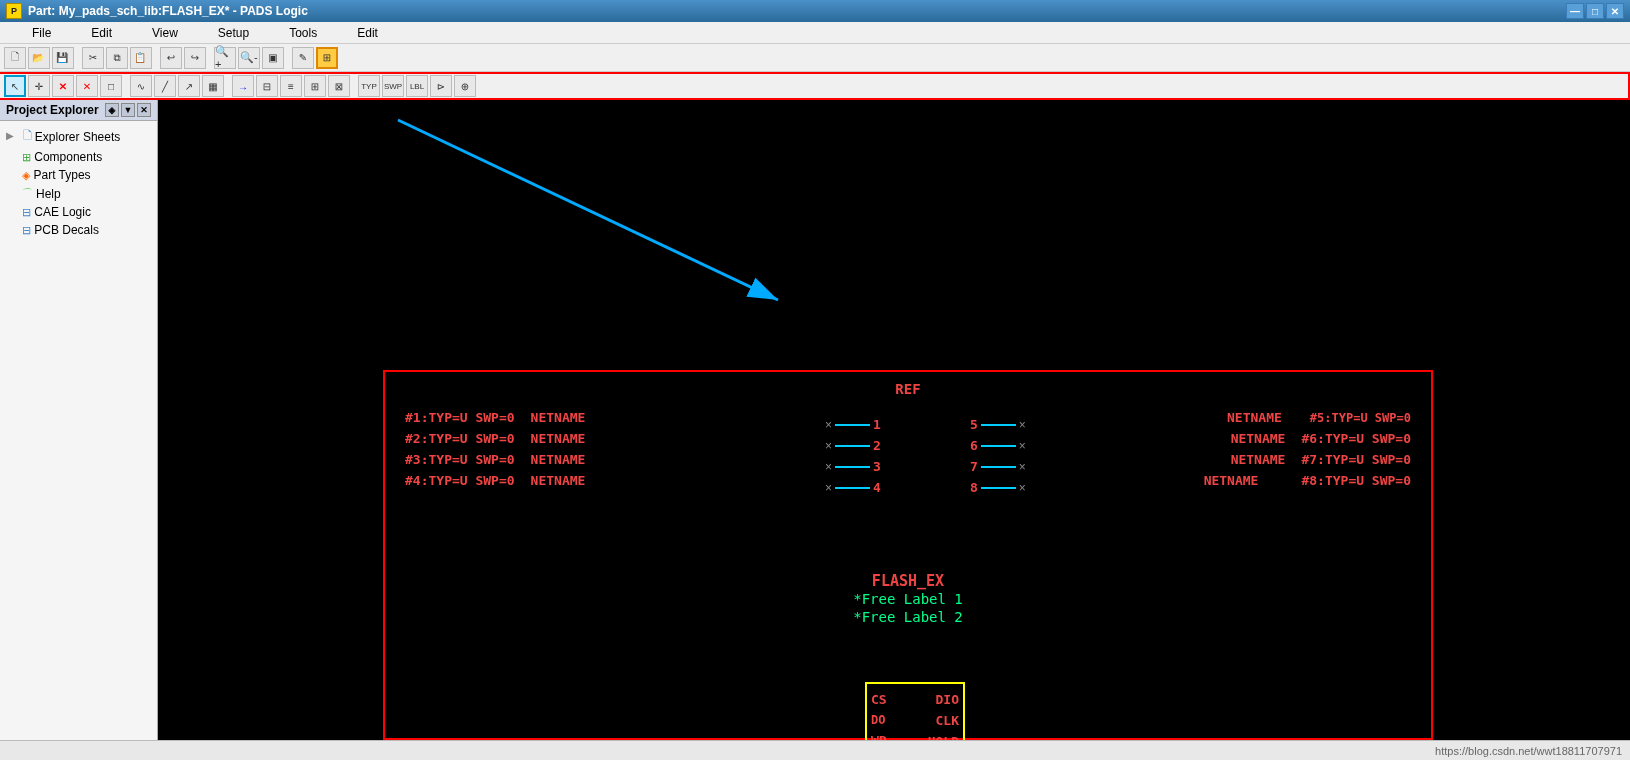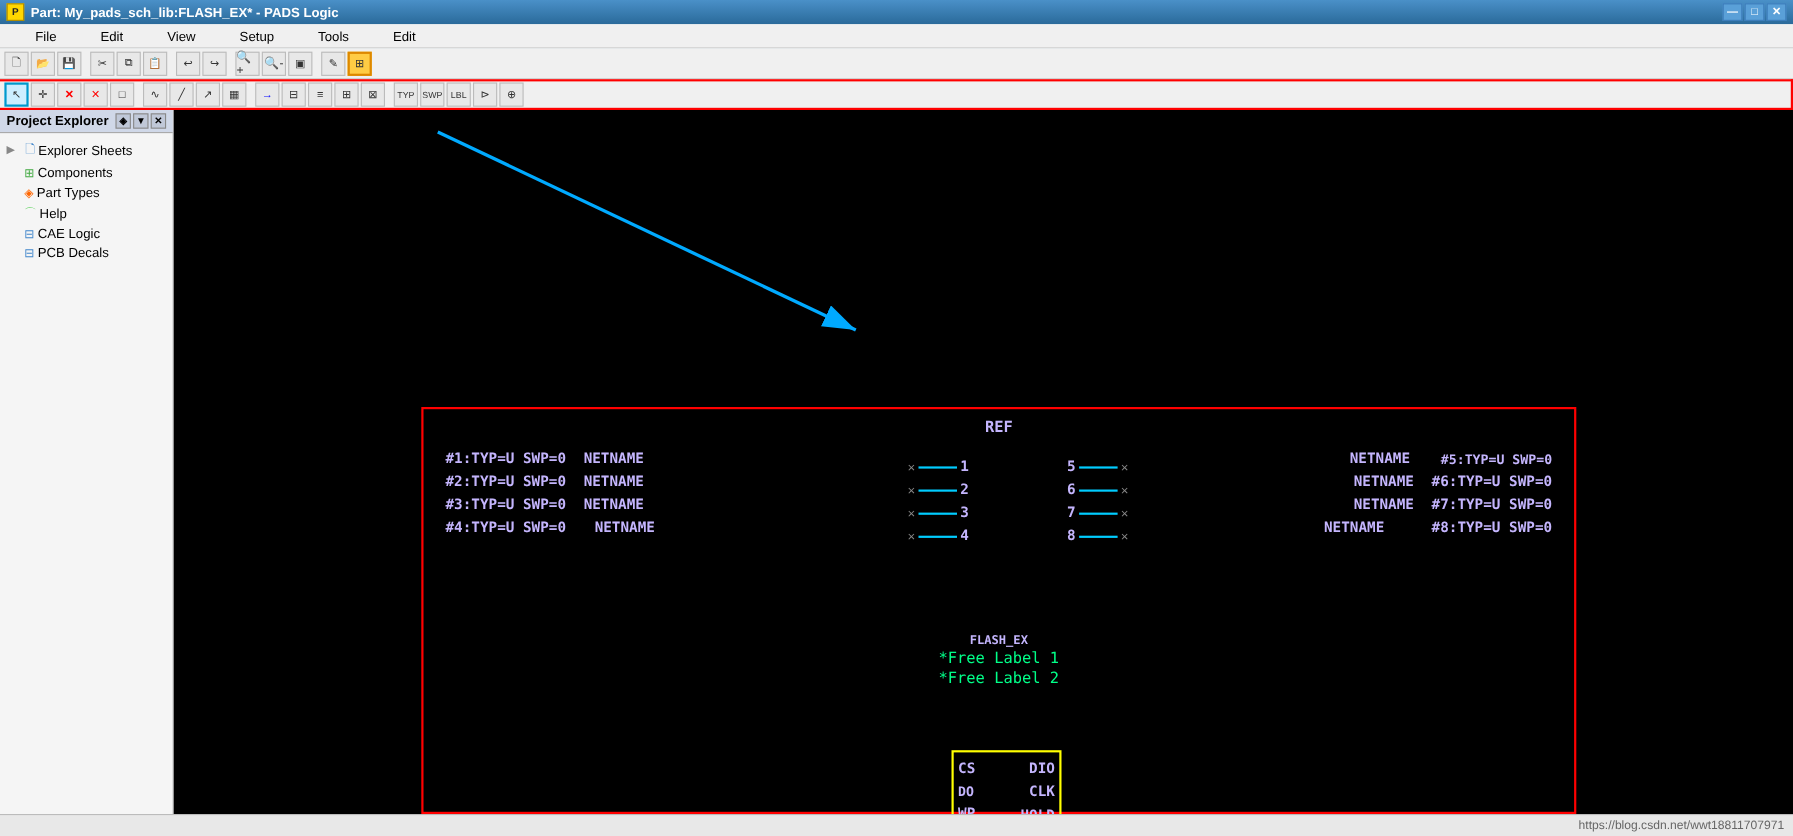--- a/index.html
+++ b/index.html
@@ -144,21 +144,21 @@
       left: 225px;
       top: 270px;
       width: 1050px;
       height: 370px;
       border: 2px solid red;
       display: flex;
       flex-direction: column;
       align-items: center;
       justify-content: flex-start;
     }
-    .cyan-text { color: #c4b5fd; font-family: monospace; font-size: 14px; font-weight: bold; }
+    .cyan-text { color: #ef4444; font-family: monospace; font-size: 14px; font-weight: bold; }
 
     
     #ic-box {
       position: absolute;
       left: 480px;
       top: 310px;
       width: 100px;
       height: 120px;
       border: 2px solid #ffff00;
       background: transparent;
@@ -387,21 +387,21 @@
           <span class="cyan-text" style="font-size:13px;">NETNAME</span>
         </div>
         <div style="display:flex; gap:16px; align-items:center;">
           <span class="cyan-text" style="font-size:13px;">#2:TYP=U SWP=0</span>
           <span class="cyan-text" style="font-size:13px;">NETNAME</span>
         </div>
         <div style="display:flex; gap:16px; align-items:center;">
           <span class="cyan-text" style="font-size:13px;">#3:TYP=U SWP=0</span>
           <span class="cyan-text" style="font-size:13px;">NETNAME</span>
         </div>
-        <div style="display:flex; gap:26px; align-items:flex-end;">
+        <div style="display:flex; gap:16px; align-items:flex-end;">
           <span class="cyan-text" style="font-size:13px;">#4:TYP=U SWP=0</span>
           <span class="cyan-text" style="font-size:13px;">NETNAME</span>
         </div>
       </div>
 
       <div style="position:absolute; right:20px; top:38px; display:flex; flex-direction:column; gap:6px; align-items:flex-end;">
         <div style="display:flex; gap:16px; align-items:center;">
           <span class="cyan-text" style="font-size:13px;">NETNAME</span>
           <span class="cyan-text" style="font-size:12px;margin-left:12px;">#5:TYP=U SWP=0</span>
         </div>
@@ -414,21 +414,21 @@
           <span class="cyan-text" style="font-size:13px;">#7:TYP=U SWP=0</span>
         </div>
         <div style="display:flex; gap:16px; align-items:center;">
           <span class="cyan-text" style="font-size:13px;">NETNAME</span>
           <span class="cyan-text" style="font-size:13px;margin-left:27px;">#8:TYP=U SWP=0</span>
         </div>
       </div>
 
       <div style="position:absolute; top:200px; left:50%; transform:translateX(-50%); text-align:center;">
         <div>
-          <span class="cyan-text" style="font-size:11px;">FLASH_EX</span>
+          <span class="cyan-text" style="font-size:15px;">FLASH_EX</span>
         </div>
         <div>
           <span style="color:#00ff88; font-family:monospace; font-size:14px;">*Free Label 1</span>
         </div>
         <div>
           <span style="color:#00ff88; font-family:monospace; font-size:14px;">*Free Label 2</span>
         </div>
       </div>
 
     </div>

